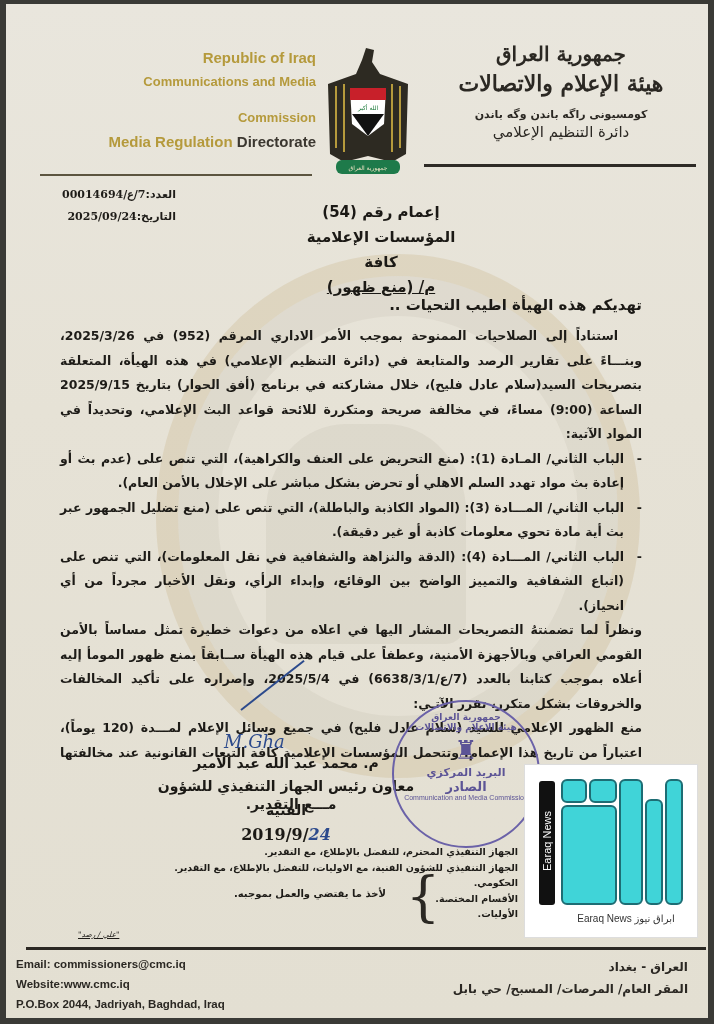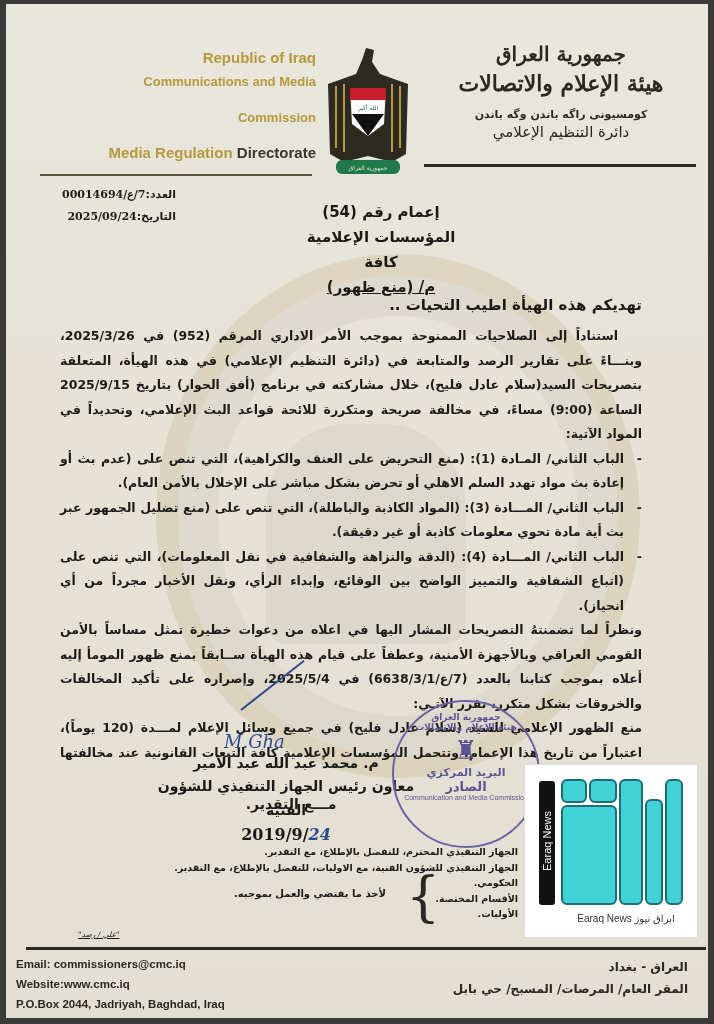--- a/index.html
+++ b/index.html
@@ -23,21 +23,21 @@
     position:absolute; left:260px; top:420px; width:200px; height:220px;
     background:rgba(150,140,120,0.10); border-radius:40% 40% 10% 10%;
   }
   
   .hdr-en { position:absolute; left:40px; top:42px; width:270px; text-align:right;
     font-family:"Liberation Sans", sans-serif; font-weight:bold; color:#b59a3c; }
   .hdr-en div { line-height:24px; }
   .hdr-en .l1 { font-size:15px; }
   .hdr-en .l2 { font-size:13px; }
   .hdr-en .l3 { font-size:13px; margin-top:12px; }
-  .hdr-en .l4 { font-size:15px; margin-top:11px; }
+  .hdr-en .l4 { font-size:15px; margin-top:0; }
   .hdr-en .l4 .dark { color:#3b3730; }
   .rule-left { position:absolute; left:34px; top:170px; width:272px; height:2px; background:#5c5540; }
   .rule-right { position:absolute; left:418px; top:160px; width:272px; height:3px; background:#2e2b26; }
   .emblem { position:absolute; left:316px; top:40px; width:92px; height:140px; }
   .hdr-ar { position:absolute; left:425px; top:36px; width:260px; text-align:center; direction:rtl; color:#2b2823; }
   .hdr-ar .a1 { font-family:"DejaVu Serif", serif; font-size:20px; font-weight:bold; line-height:28px; }
   .hdr-ar .a2 { font-family:"DejaVu Serif", serif; font-size:22px; font-weight:bold; line-height:30px; }
   .hdr-ar .a3 { font-size:11px; font-weight:bold; margin-top:10px; }
   .hdr-ar .a4 { font-size:15px; margin-top:2px; }
   

